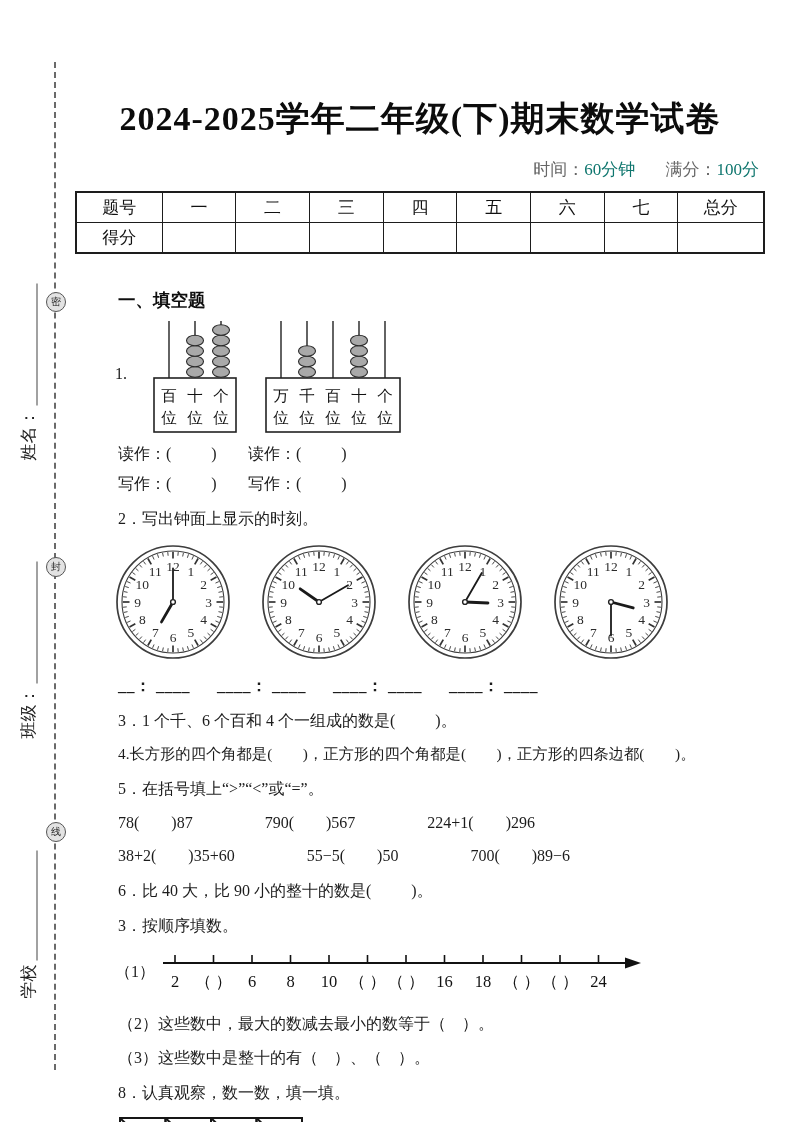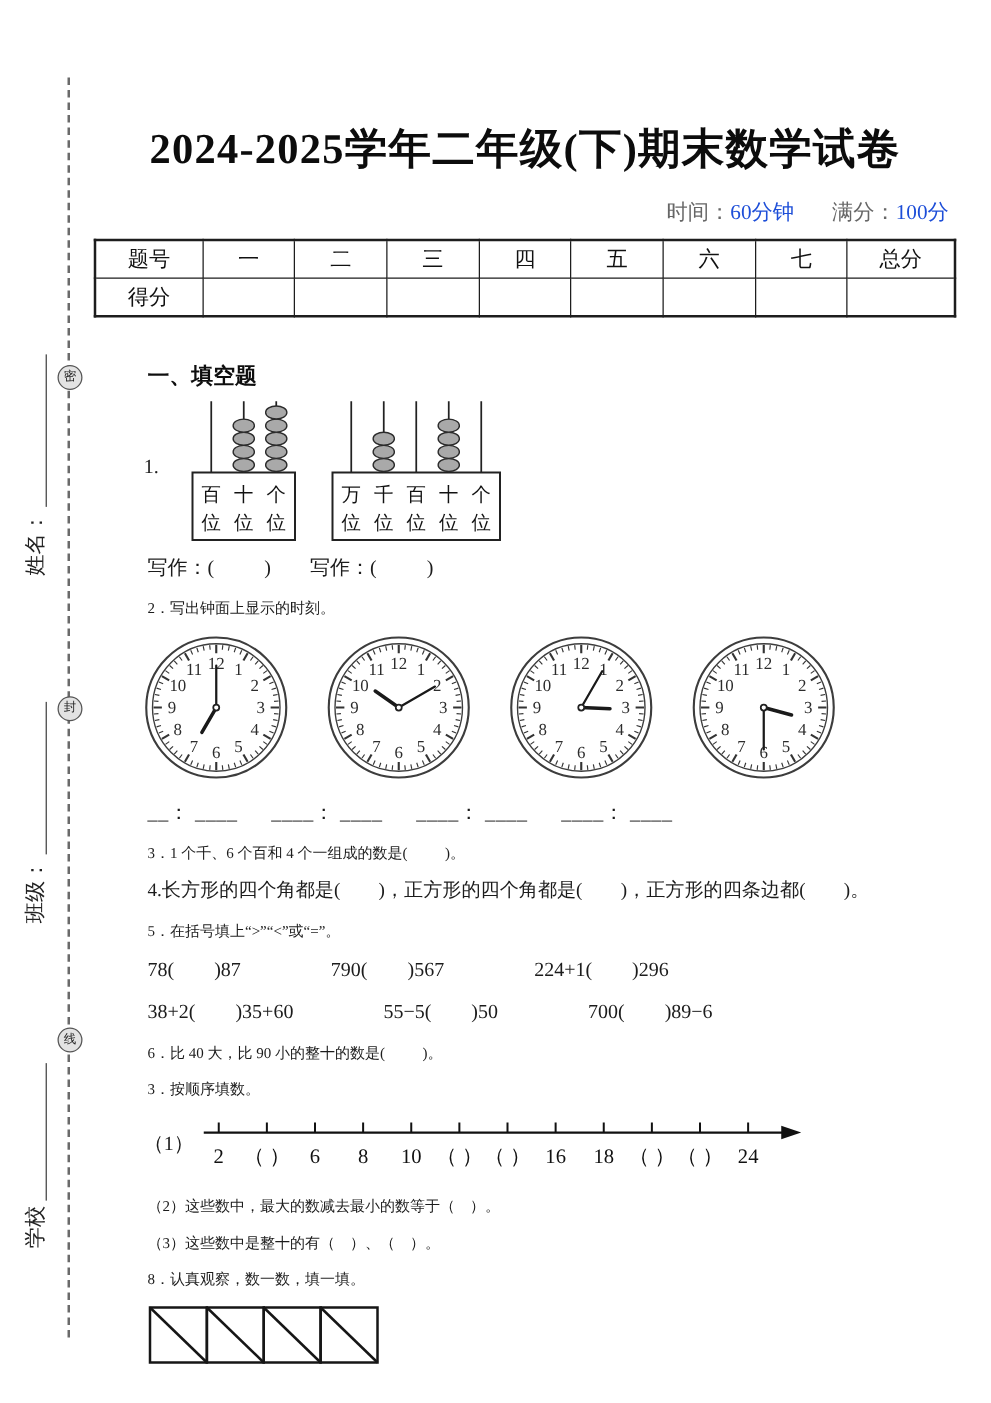--- a/index.html
+++ b/index.html
@@ -25,38 +25,38 @@
   .sf3{width:152px;left:-48px;top:911px;}
   .sf3 .seal-blank{width:110px;}
   
   .content{position:absolute;left:75px;top:0;width:690px;margin-top:46px;}
   .title{
     margin:50px 0 0 0;text-align:center;font-size:34px;font-weight:bold;
     letter-spacing:1px;color:#0c0c0c;
   }
   .meta{margin:16px 6px 10px 0;text-align:right;font-size:17px;}
   .meta-label{color:#666;}
-  .meta-value{color:#1d4ed8;margin-right:26px;text-align:center;}
+  .meta-value{color:#0f766e;margin-right:26px;text-align:center;}
   .meta-value:last-child{margin-right:0;}
   table.score-table{
     width:100%;border-collapse:collapse;border:2.5px solid #1d1d1d;
     font-size:17px;text-align:center;color:#111;
   }
   table.score-table td{border:1.5px solid #1d1d1d;height:29px;padding:0;}
   td.c-first{width:12.5%;}
   td.c-mid{width:10.7%;}
   td.c-last{width:12.5%;}
   .sec-title{margin:34px 0 4px 0;padding-left:43px;font-size:17.5px;font-weight:bold;color:#0e0e0e;}
   .q1-row{display:flex;align-items:flex-end;gap:24px;padding-left:40px;margin-top:8px;}
   .qnum{font-size:16px;margin-bottom:52px;}
   .rw-row{padding-left:43px;margin:9px 0;font-size:16px;}
   .rw-row span{display:inline-block;width:130px;white-space:pre;}
-  .q-line{padding-left:43px;margin:13px 0;font-size:12px;white-space:pre;line-height:1.35;}
+  .q-line{padding-left:43px;margin:13px 0;font-size:16px;white-space:pre;line-height:1.35;}
   .clocks{display:flex;gap:28px;padding-left:39px;margin-top:8px;}
-  .blank-row{padding-left:43px;margin:15px 0 4px 0;font-size:16px;white-space:pre;letter-spacing:0.5px;}
+  .blank-row{padding-left:43px;margin:15px 0 4px 0;font-size:16px;white-space:pre;letter-spacing:0.5px;font-weight:bold;}
   .cmp-row{display:flex;gap:72px;padding-left:43px;margin:15px 0;font-size:16px;}
   .cmp-row span{white-space:pre;}
   .nl-row{display:flex;align-items:flex-start;gap:6px;padding-left:40px;margin:6px 0 2px 0;}
   .nl-label{font-size:16px;margin-top:12px;white-space:pre;}
   .squares-wrap{padding-left:43px;margin-top:4px;}
 </style>
 </head>
 <body>
 
 <div class="page">
@@ -160,20 +160,23 @@
             <ellipse cx="96" cy="41.5" rx="8.5" ry="5.2" fill="#a9a9a9" stroke="#2b2b2b" stroke-width="1.1"></ellipse>
             <ellipse cx="96" cy="31" rx="8.5" ry="5.2" fill="#a9a9a9" stroke="#2b2b2b" stroke-width="1.1"></ellipse>
             <ellipse cx="96" cy="20.5" rx="8.5" ry="5.2" fill="#a9a9a9" stroke="#2b2b2b" stroke-width="1.1"></ellipse>
             <text x="96" y="81" text-anchor="middle" font-size="15.5" fill="#111">十</text>
             <text x="96" y="103" text-anchor="middle" font-size="15.5" fill="#111">位</text>
             <line x1="122" y1="1" x2="122" y2="58" stroke="#222" stroke-width="1.4"></line>
             <text x="122" y="81" text-anchor="middle" font-size="15.5" fill="#111">个</text>
             <text x="122" y="103" text-anchor="middle" font-size="15.5" fill="#111">位</text>
           </svg>
         </span>
+    </div>
+    <div class="rw-row">
+      <span>读作：(          )</span><span>读作：(          )</span>
     </div>
     <div class="rw-row">
       <span>写作：(          )</span><span>写作：(          )</span>
     </div>
 
     <div class="q-line">2．写出钟面上显示的时刻。</div>
     <div class="clocks" id="clocks">
         <svg width="118" height="118">
           <circle cx="59" cy="59" r="56" fill="#fff" stroke="#3d3d3d" stroke-width="1.7"></circle>
           <circle cx="59" cy="59" r="51" fill="none" stroke="#3d3d3d" stroke-width="1.1"></circle>

